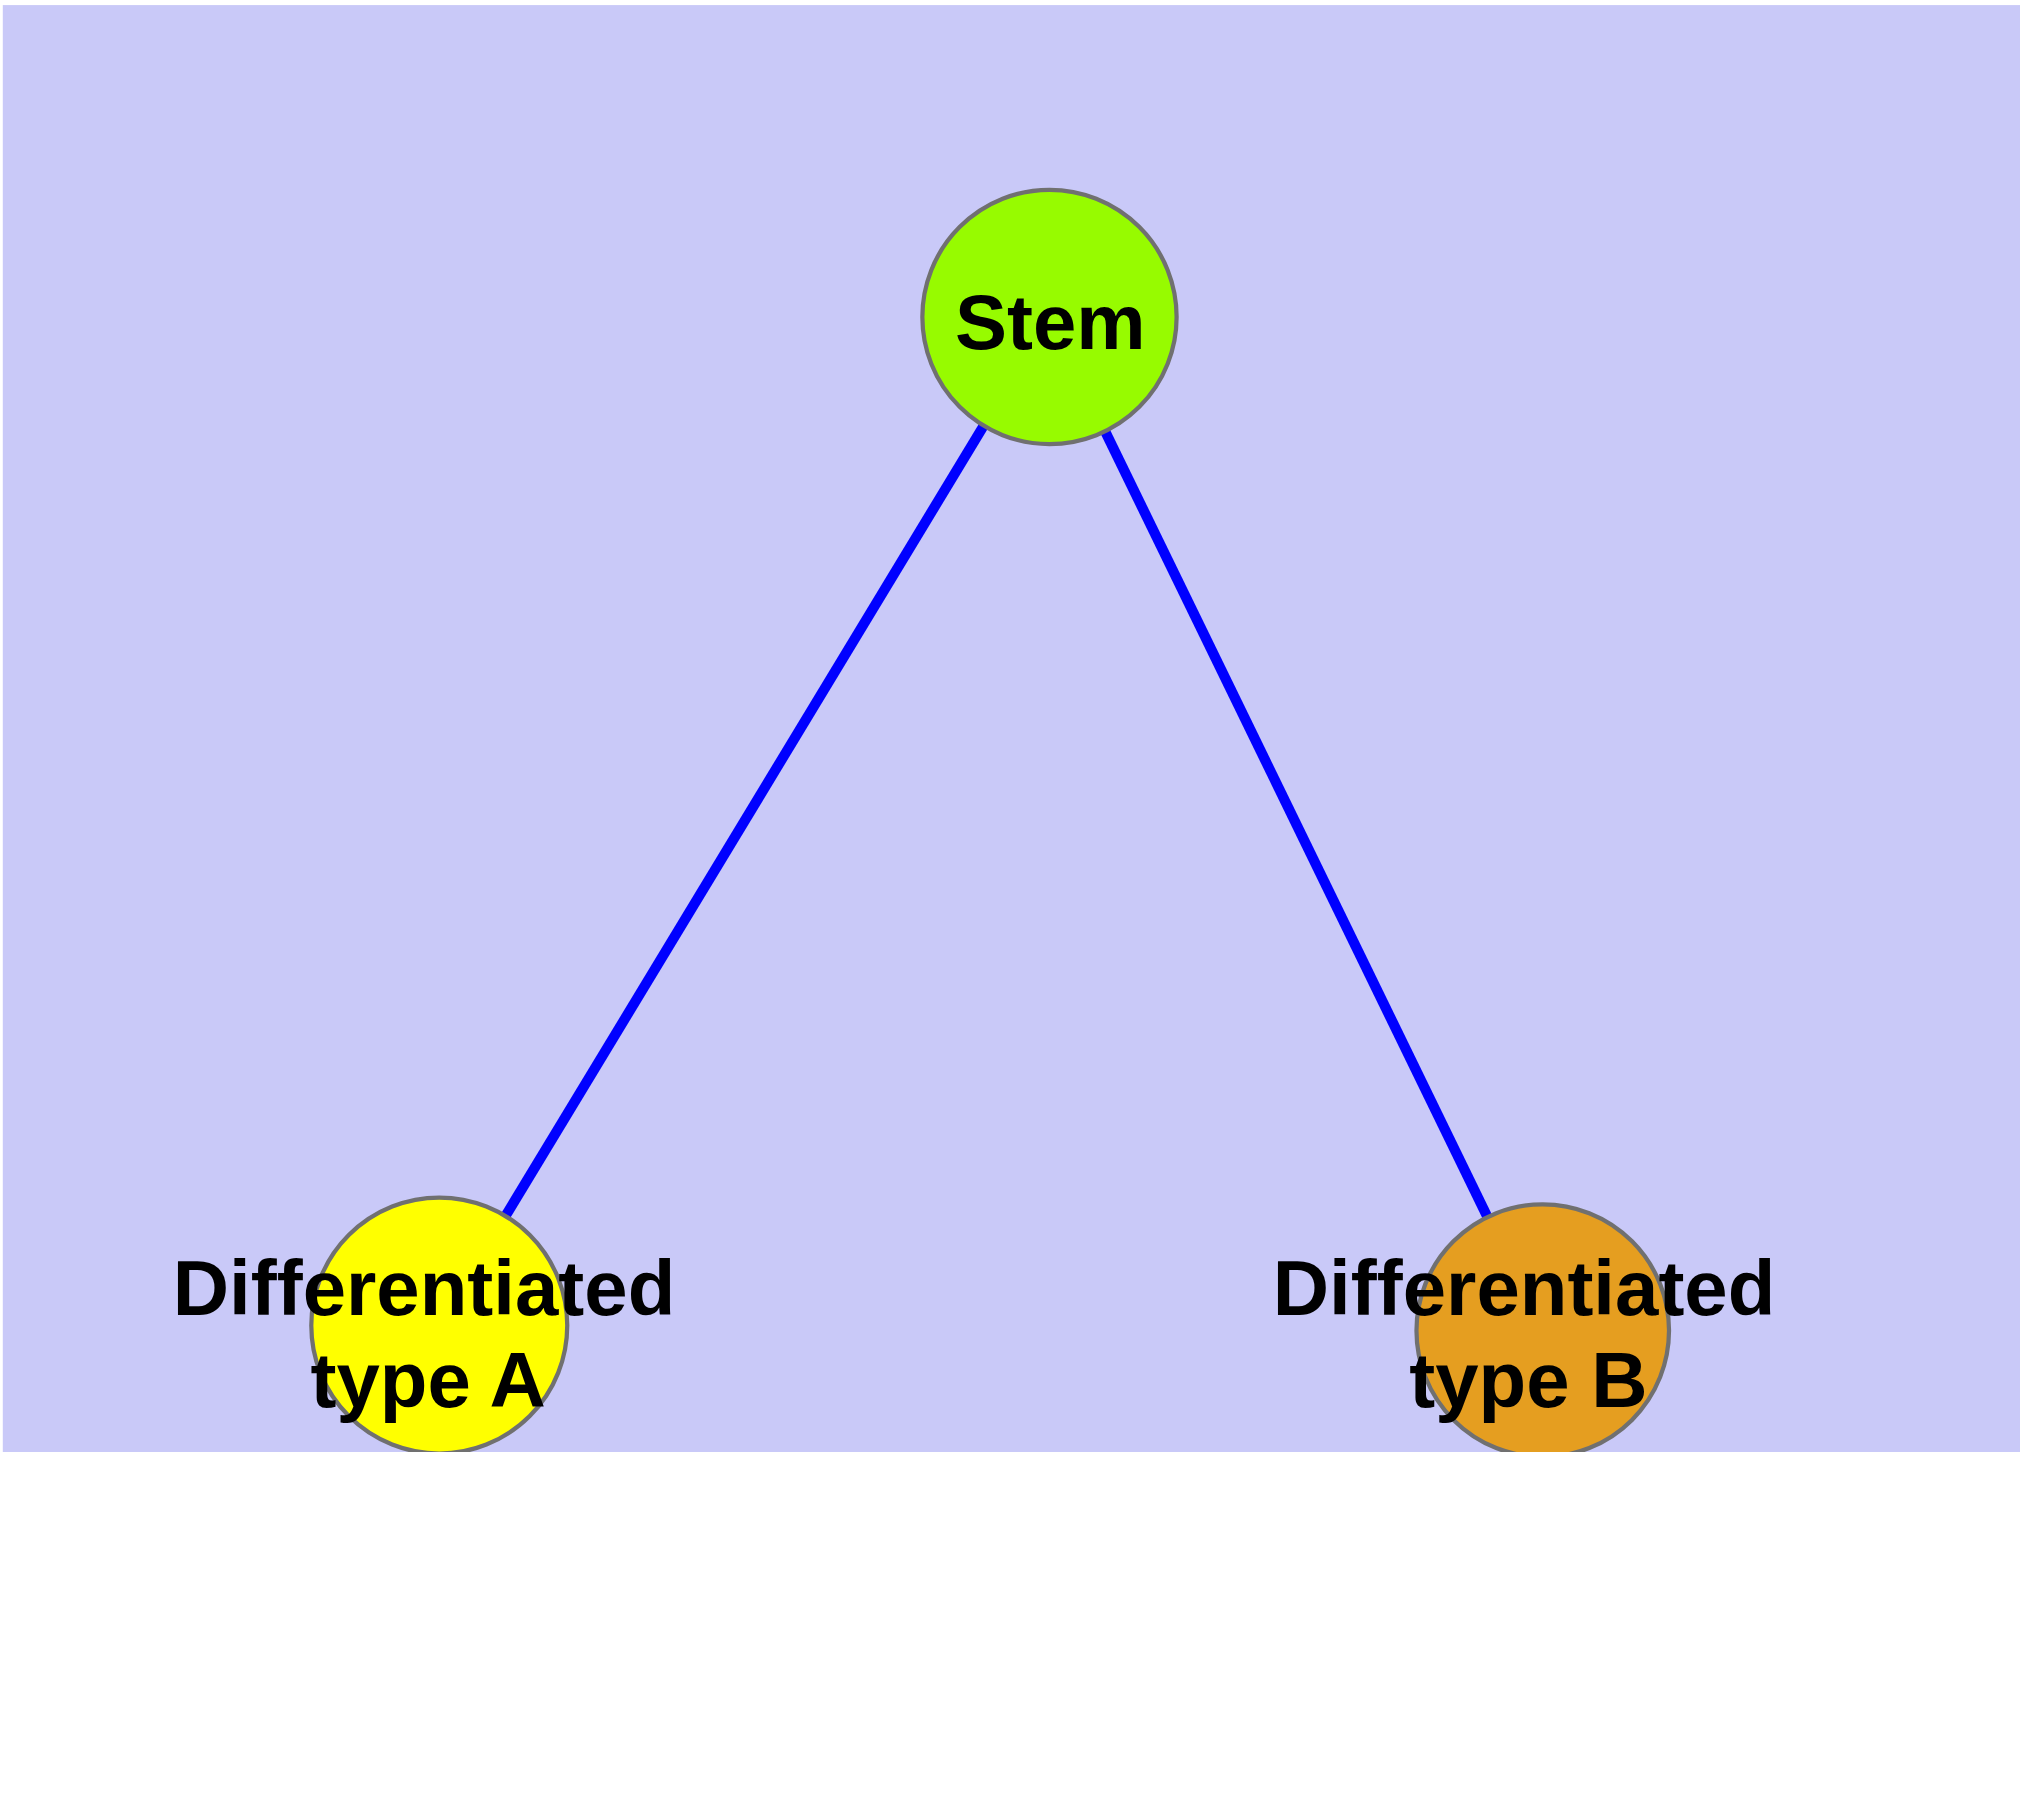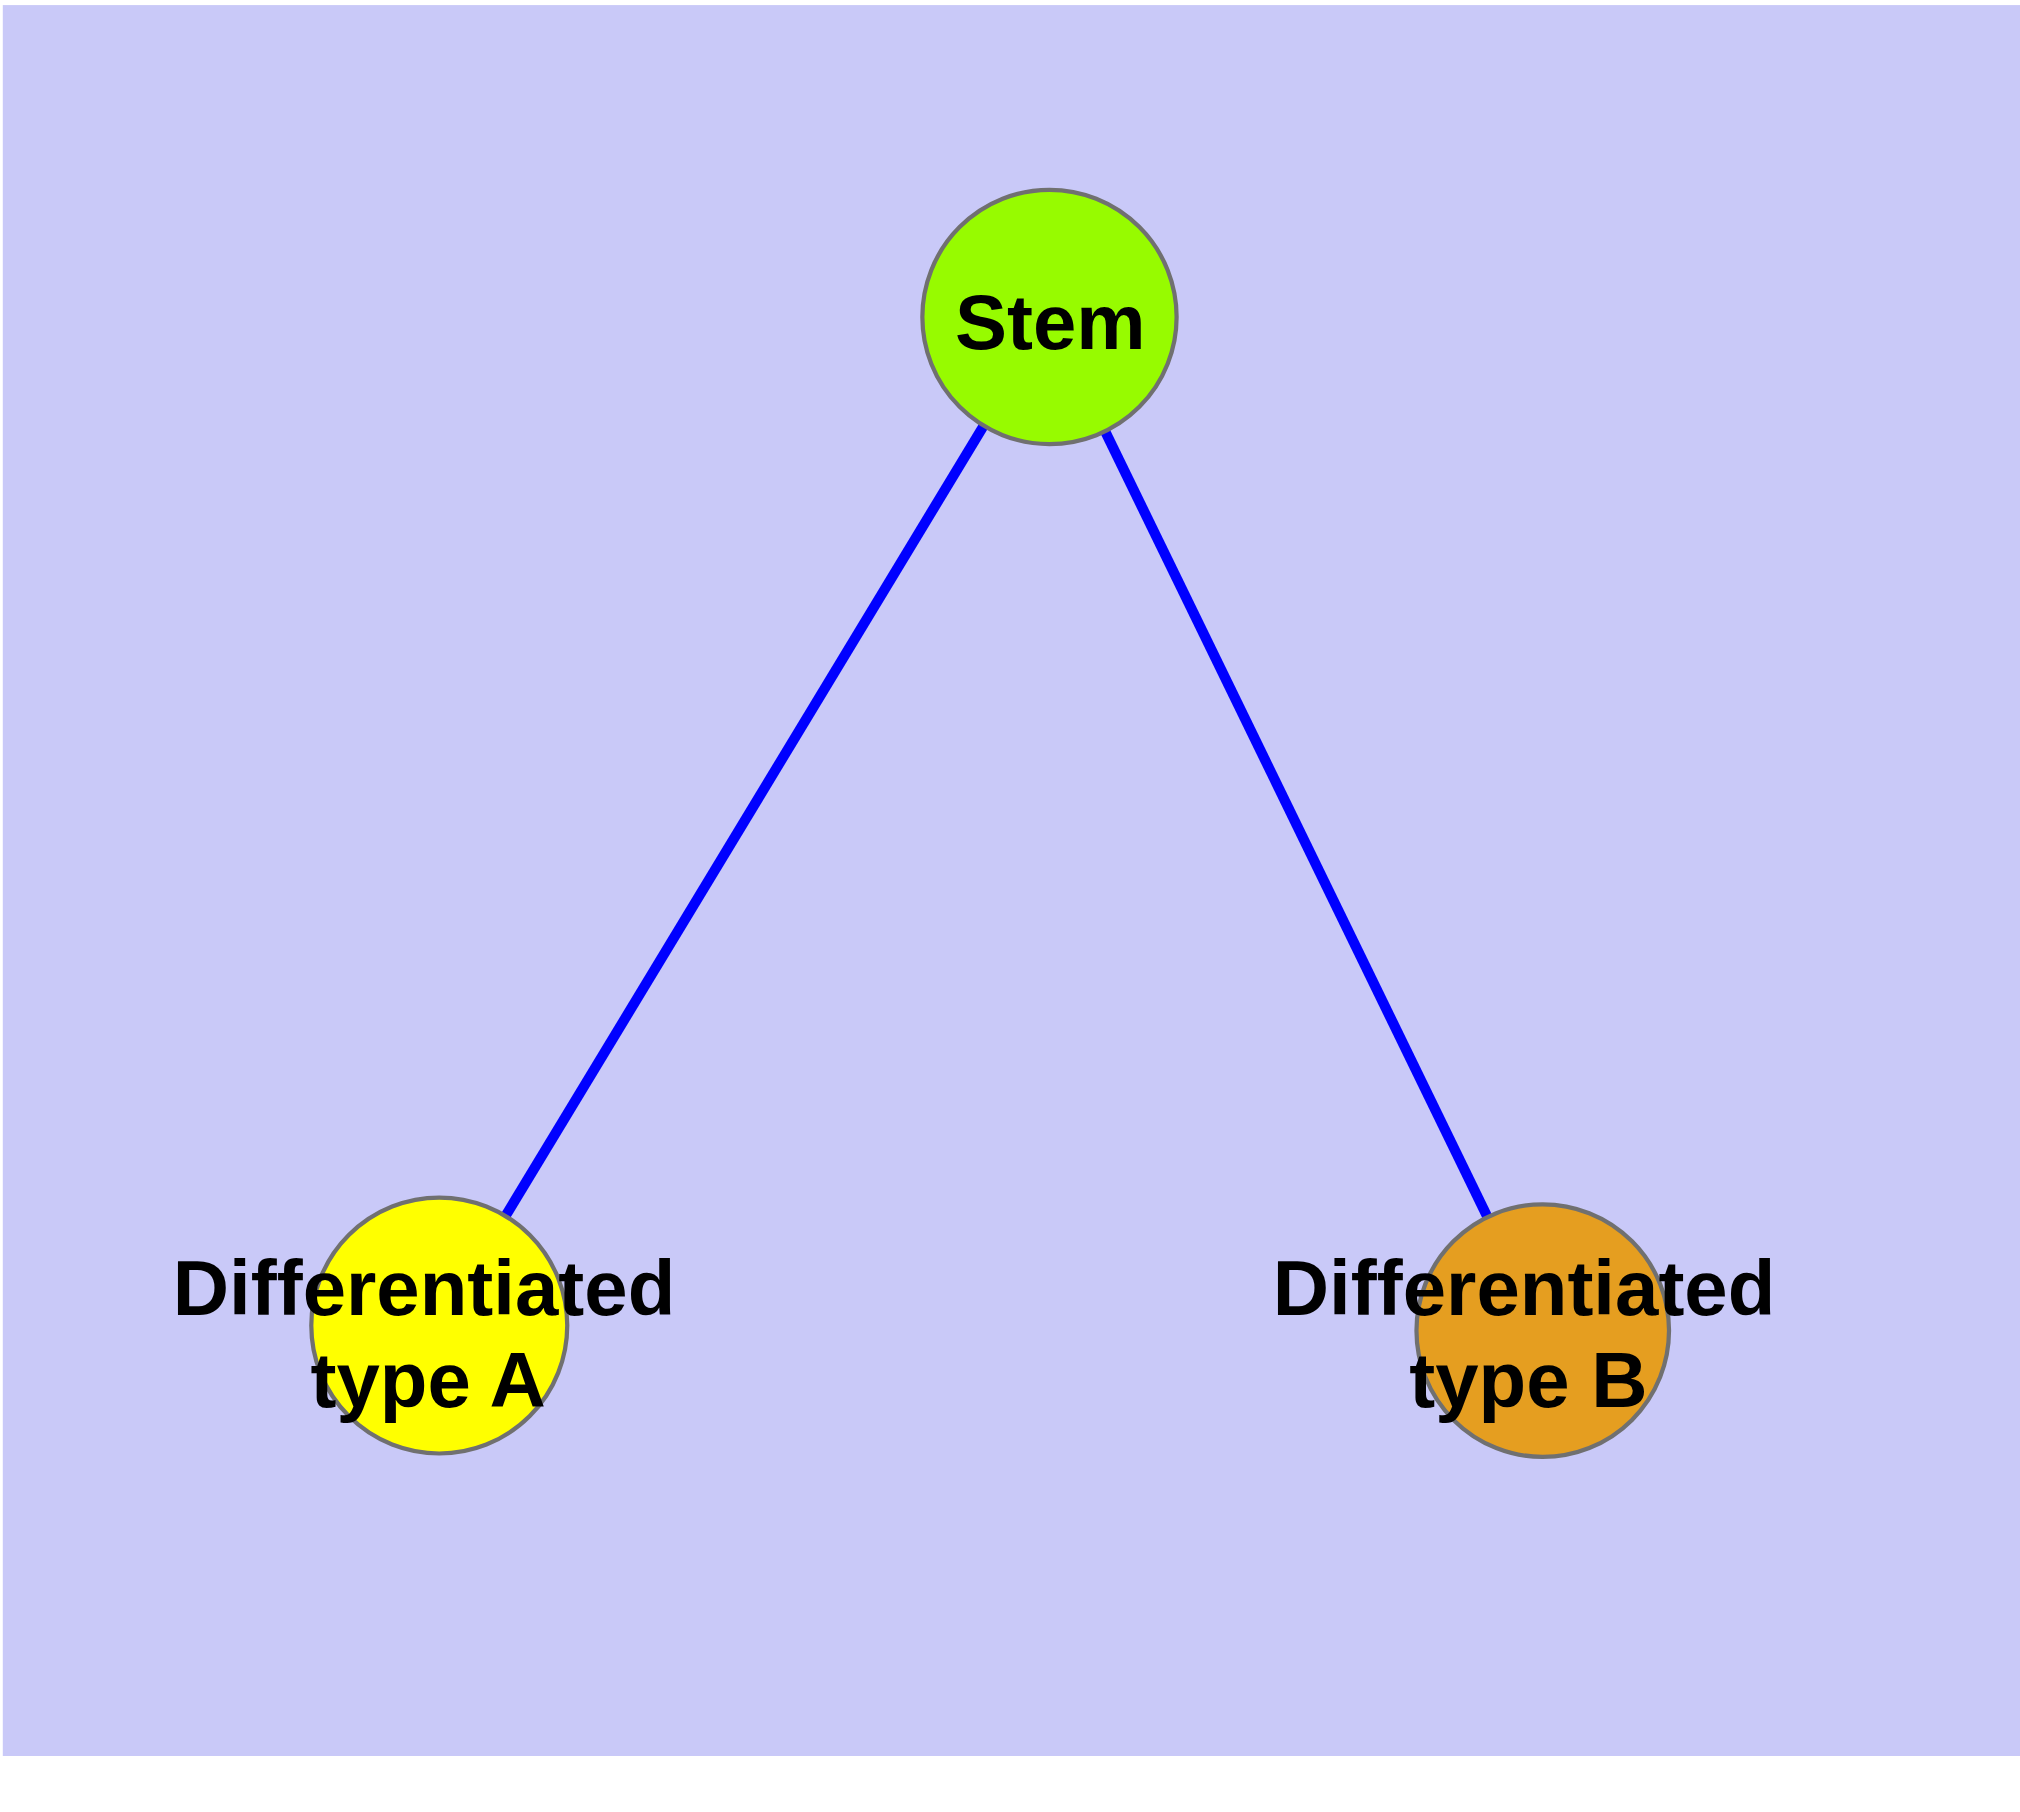--- a/index.html
+++ b/index.html
@@ -3,21 +3,21 @@
 <meta charset="utf-8">
 <style>
   html, body {
     margin: 0;
     padding: 0;
     background: #ffffff;
   }
   .canvas {
     position: relative;
     width: 2021px;
-    height: 1756px;
+    height: 1452px;
     background: #ffffff;
     overflow: hidden;
     font-family: "Liberation Sans", sans-serif;
   }
   svg {
     display: block;
   }
   .node-label {
     font-family: "Liberation Sans", sans-serif;
     font-weight: bold;

